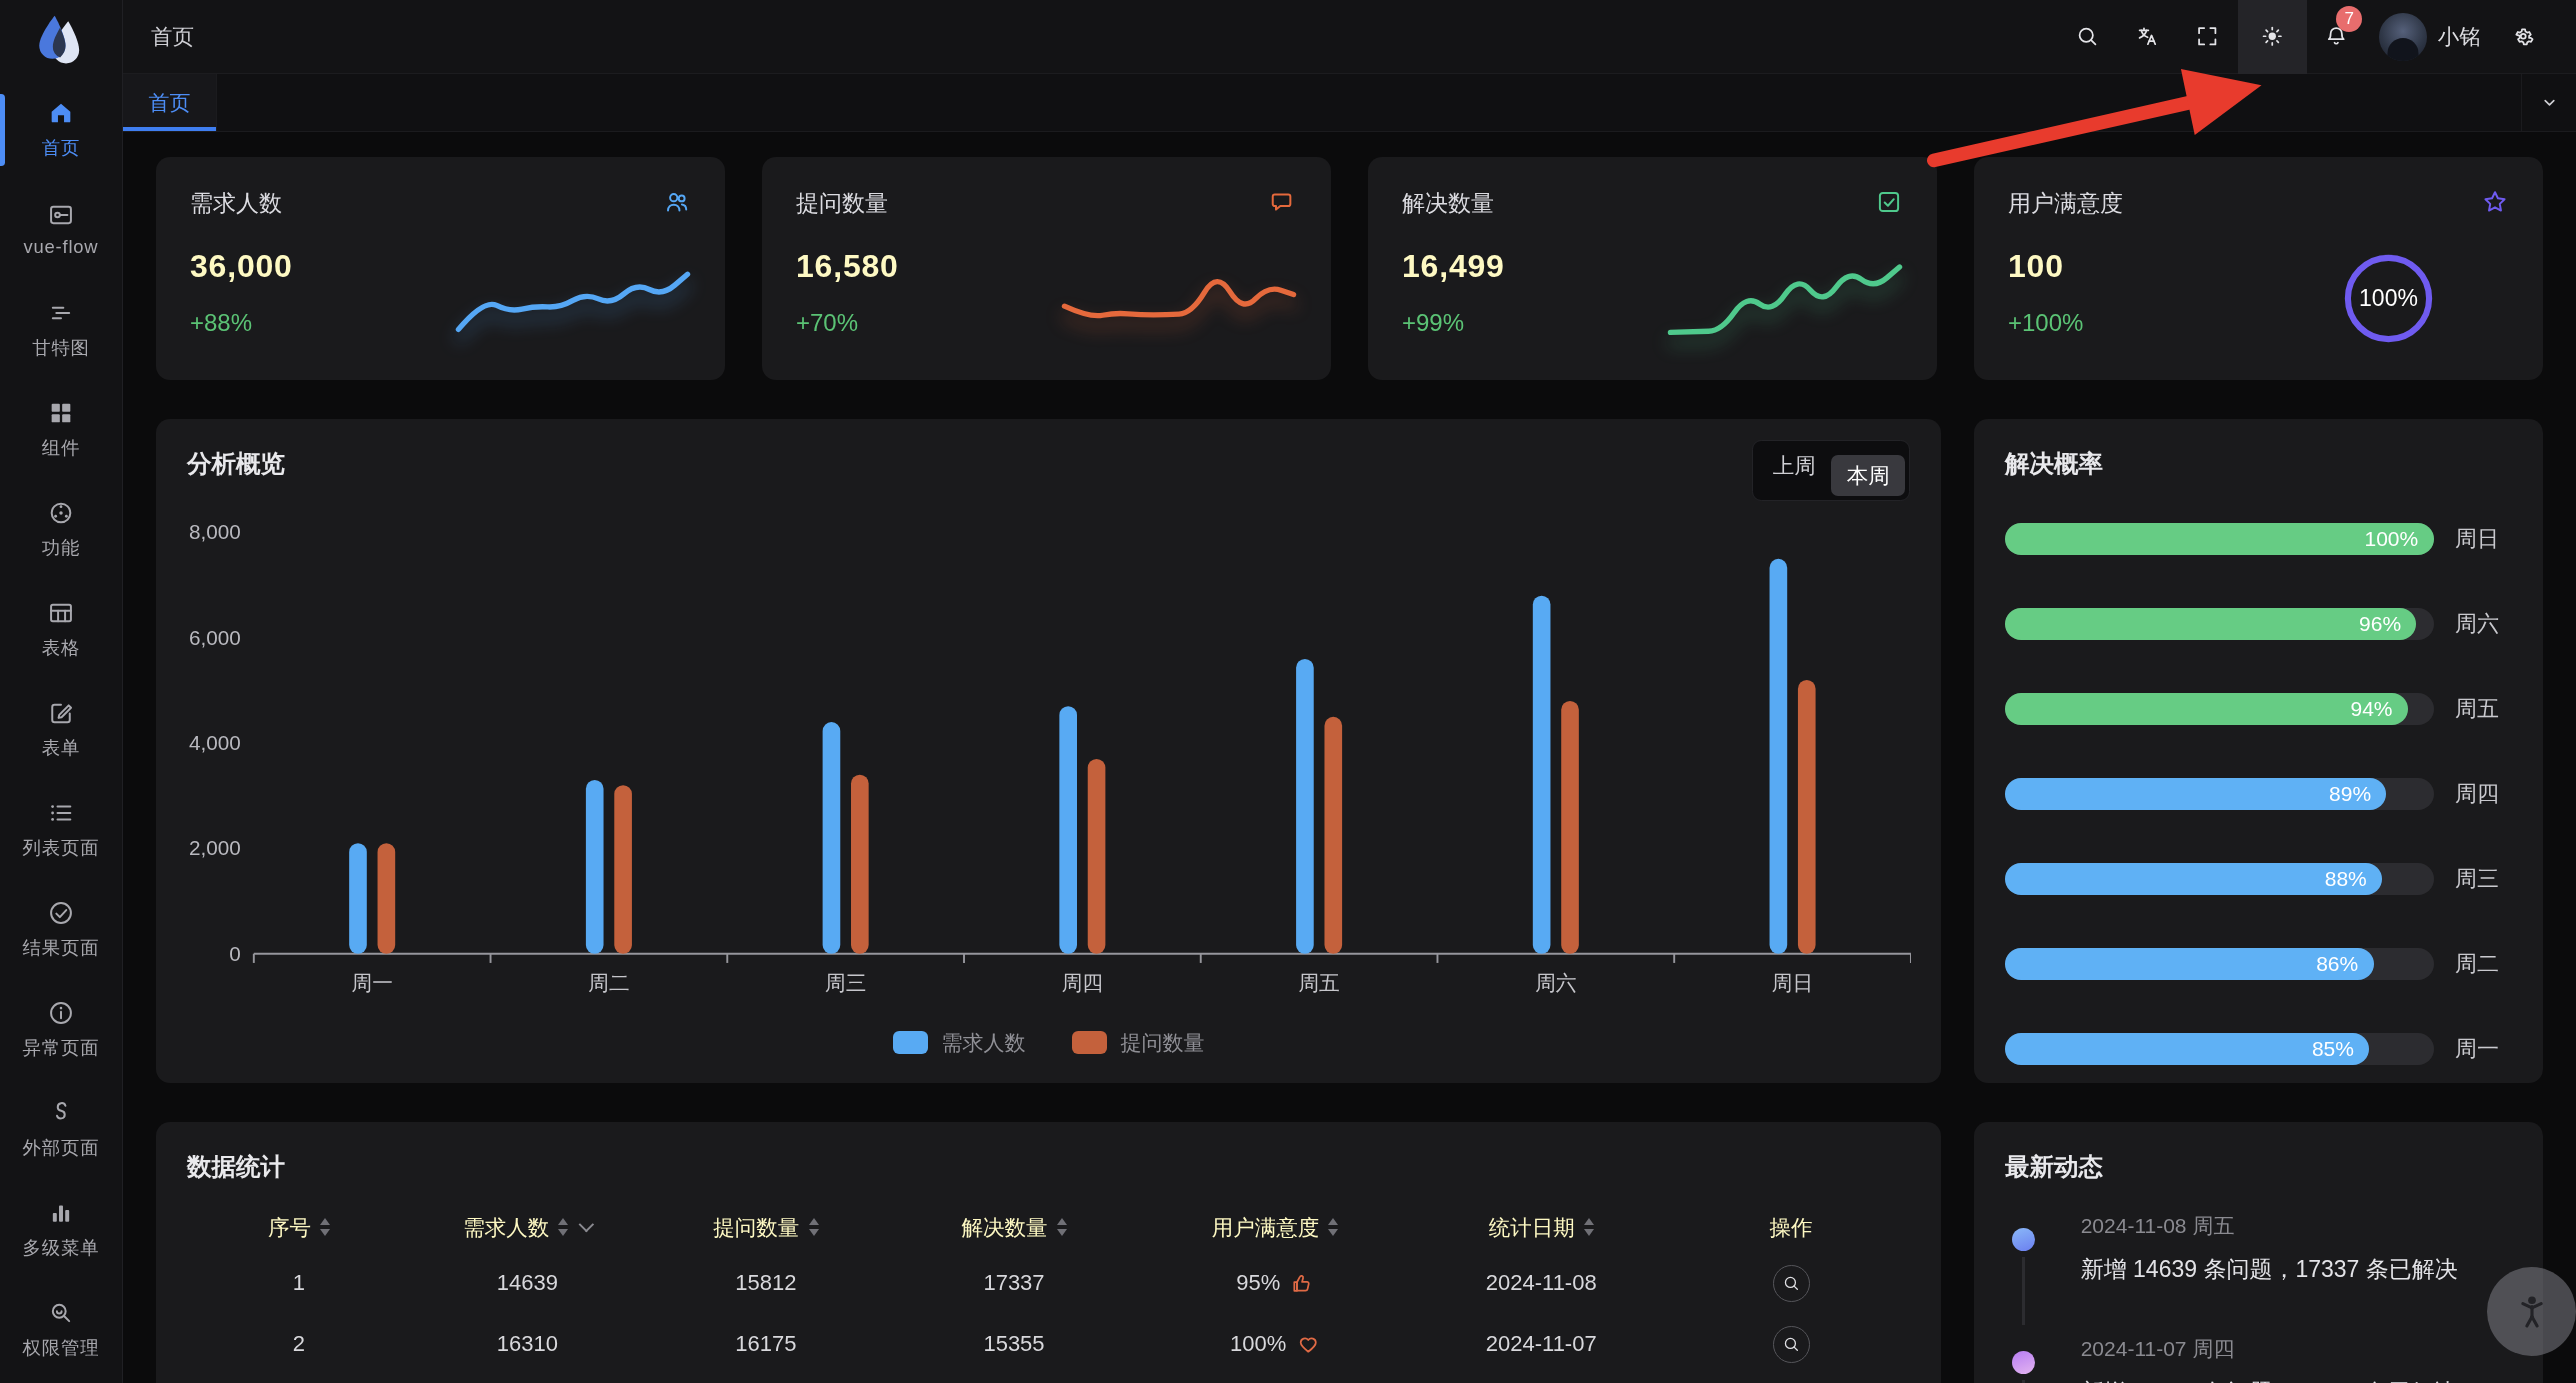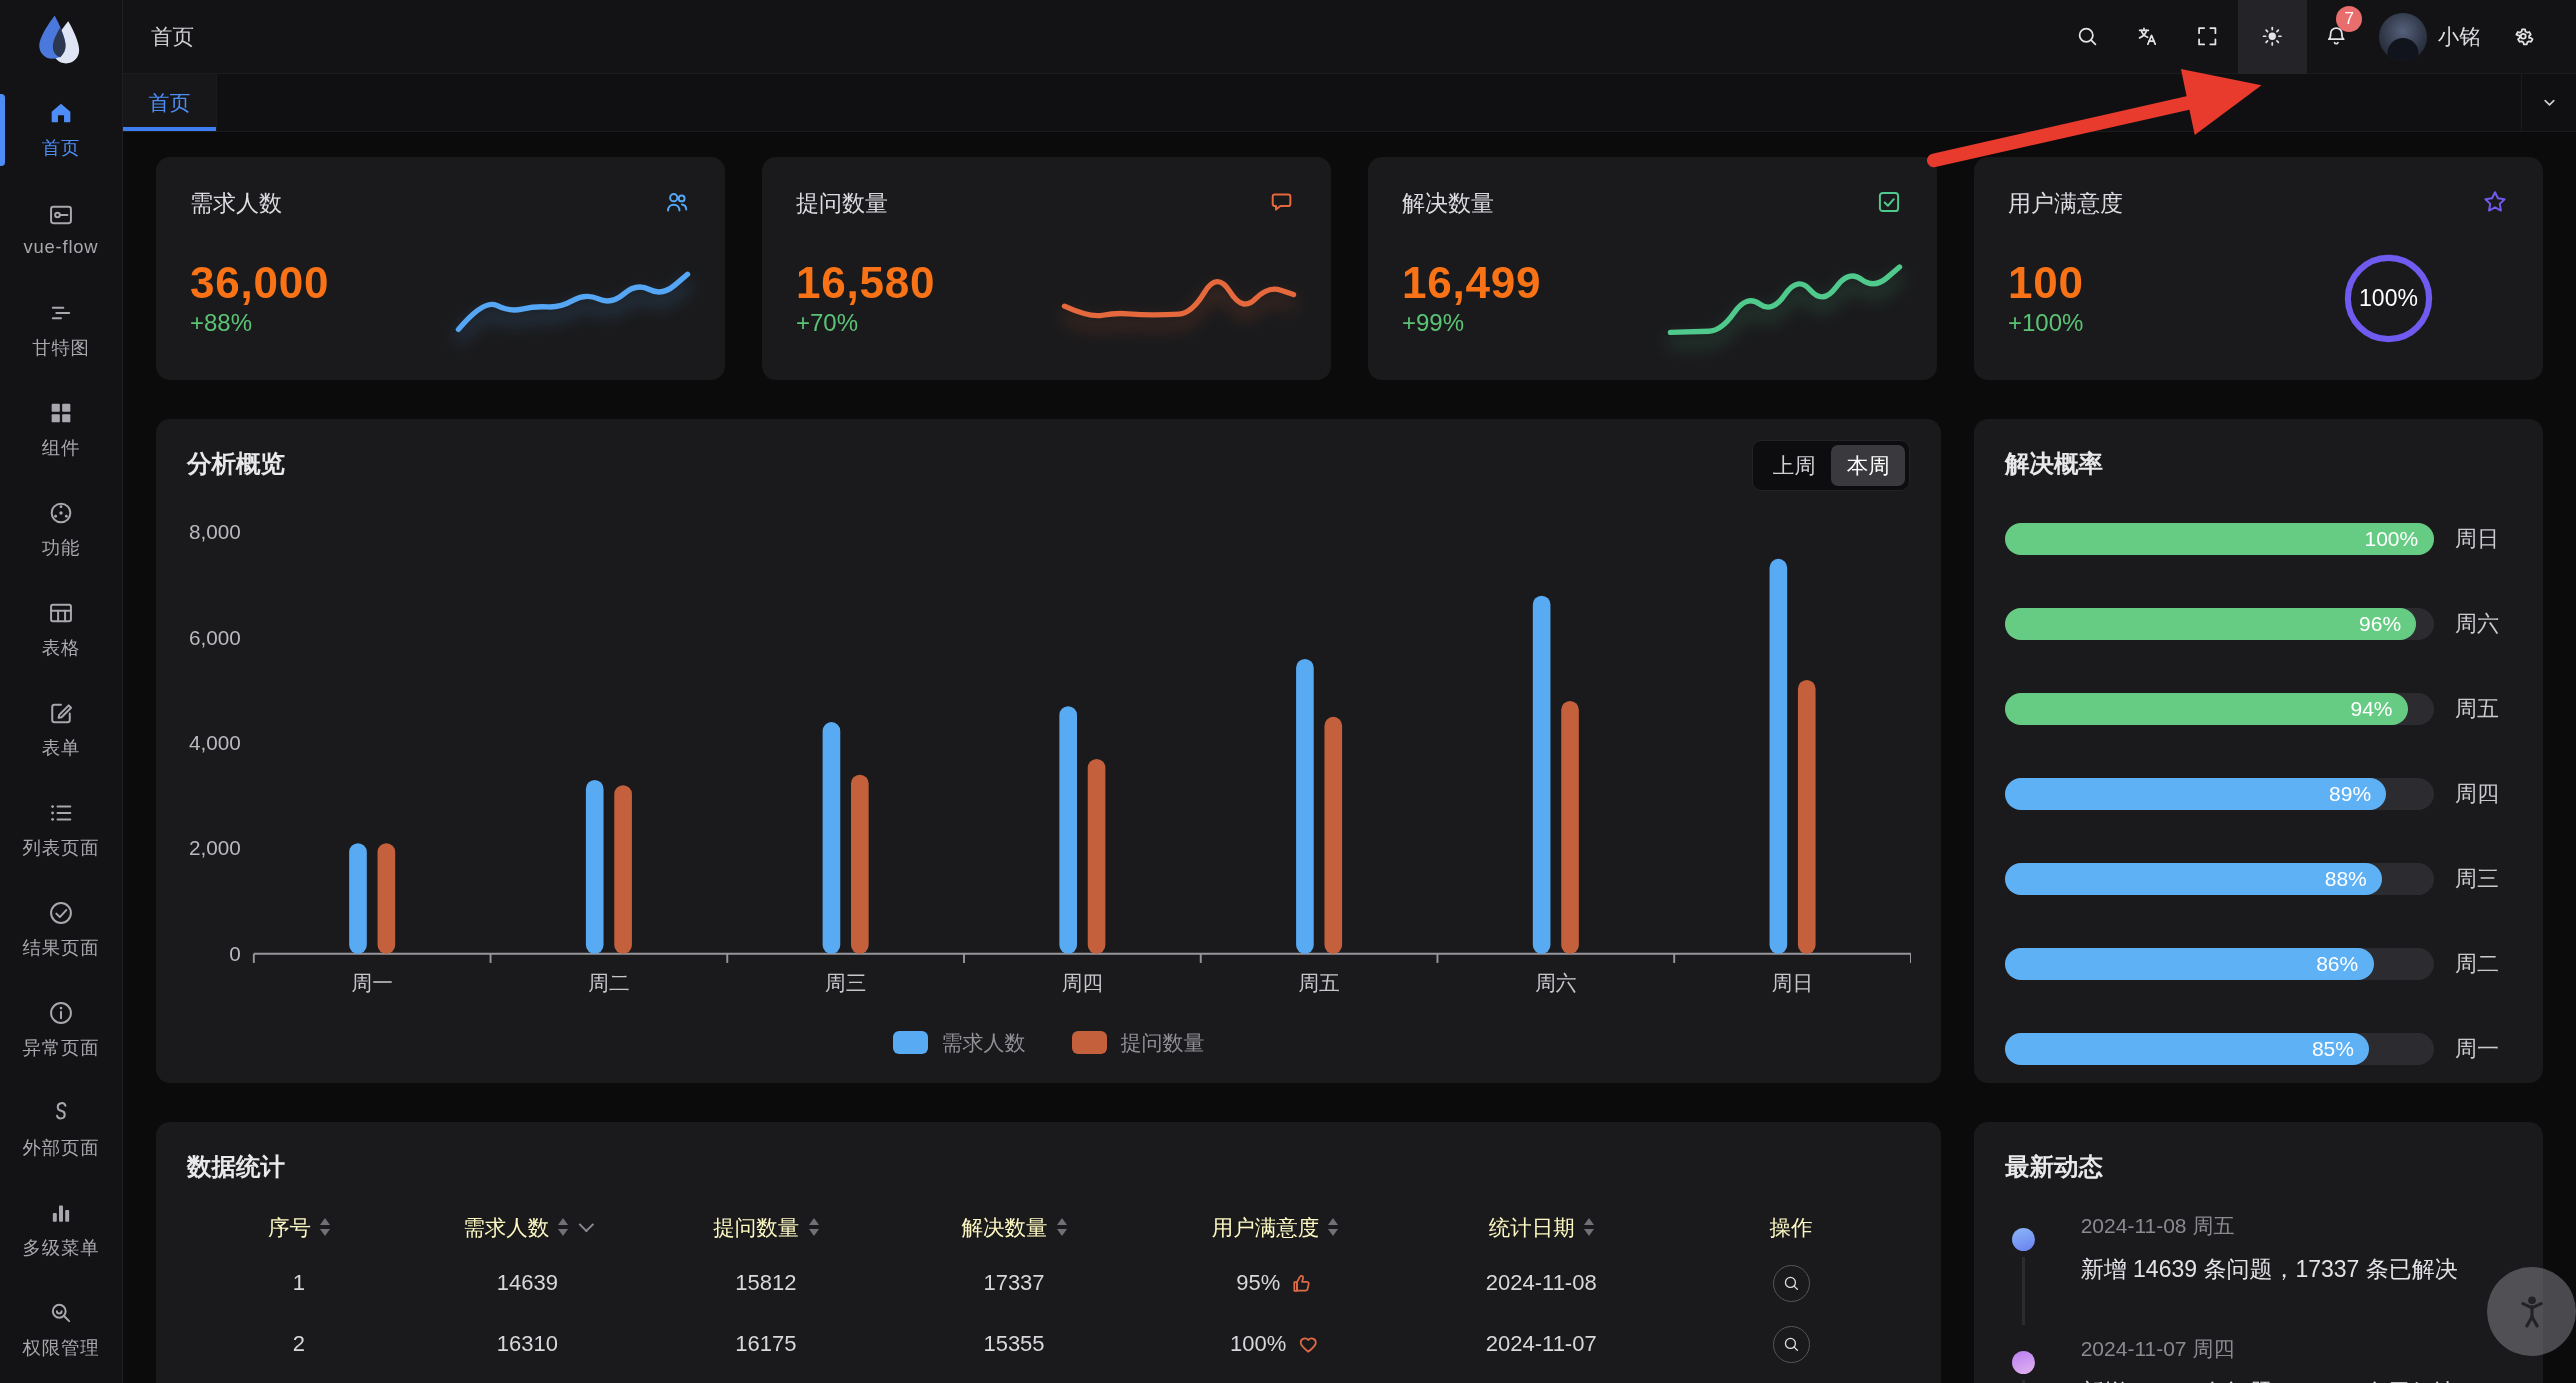--- a/index.html
+++ b/index.html
@@ -60,38 +60,38 @@
   #content { position:absolute; left:123px; right:0; top:132px; bottom:0;
     padding:24.5px 33px 0; display:flex; flex-direction:column; gap:39px; }
   .panel { background:#1a1a1c; border-radius:14px; position:relative; }
   .panel-title { position:absolute; left:31px; top:28px; font-size:24.5px; font-weight:700; color:#e9e9ec; }
 
   
   #cards-row { display:flex; gap:37px; }
   .card { flex:1; height:223px; background:#1a1a1c; border-radius:14px; position:relative; padding:31px 34px; }
   .card-title { font-size:23px; color:#dcdce1; }
   .card-icon { position:absolute; right:34px; top:31px; width:28px; height:28px; }
-  .card-value { position:absolute; left:34px; top:101px; font-size:44px; font-weight:600;
-    color:#f97316; letter-spacing:0.8px; }
+  .card-value { position:absolute; left:34px; top:91px; font-size:32px; font-weight:600;
+    color:#fef9c3; letter-spacing:0.8px; }
   .card-delta { position:absolute; left:34px; top:152px; font-size:24px; color:#5bc375; }
   .spark { position:absolute; right:37px; top:101px; width:230px; height:84px; overflow:visible; }
   .gauge { position:absolute; right:107px; top:94px; width:95px; height:95px; }
   .gauge svg { width:100%; height:100%; }
   .gauge-text { position:absolute; inset:0; display:flex; align-items:center; justify-content:center;
     font-size:23px; color:#fff; }
 
   
   #row2 { display:flex; gap:33px; }
   #overview-panel { width:1785px; height:664px; }
   #overview-chart { position:absolute; left:31px; top:89px; width:1724px; height:491px; }
   .toggle { position:absolute; right:31px; top:21.5px; display:flex; gap:0; background:#0d0d0f;
     border:0.8px solid #232327; border-radius:9.2px; padding:3.8px; }
   .toggle button { min-width:74px; height:41px; border:none; border-radius:7px; background:transparent;
     color:#cfcfd4; font-size:21.5px; cursor:pointer; font-family:inherit; }
-  .toggle button.active { background:#39393e; color:#ffffff; }
+  .toggle button.active { background:#39393e; color:#ffffff;margin-top:10px; }
   #legend { position:absolute; left:0; right:0; bottom:26px; display:flex; justify-content:center;
     gap:46px; align-items:center; }
   .legend-item { display:flex; align-items:center; gap:14px; cursor:pointer; }
   .legend-swatch { width:35px; height:23px; border-radius:6.1px; }
   .legend-label { font-size:21px; color:#8f8f95; }
 
   #solve-panel { width:569px; height:664px; }
   #prog-rows { position:absolute; left:31px; right:28px; top:104px; }
   .prog-row { display:flex; align-items:center; gap:21.5px; height:32px; margin-bottom:53px; }
   .prog-track { flex:1; height:32px; border-radius:16px; background:#2c2c30; position:relative; }

